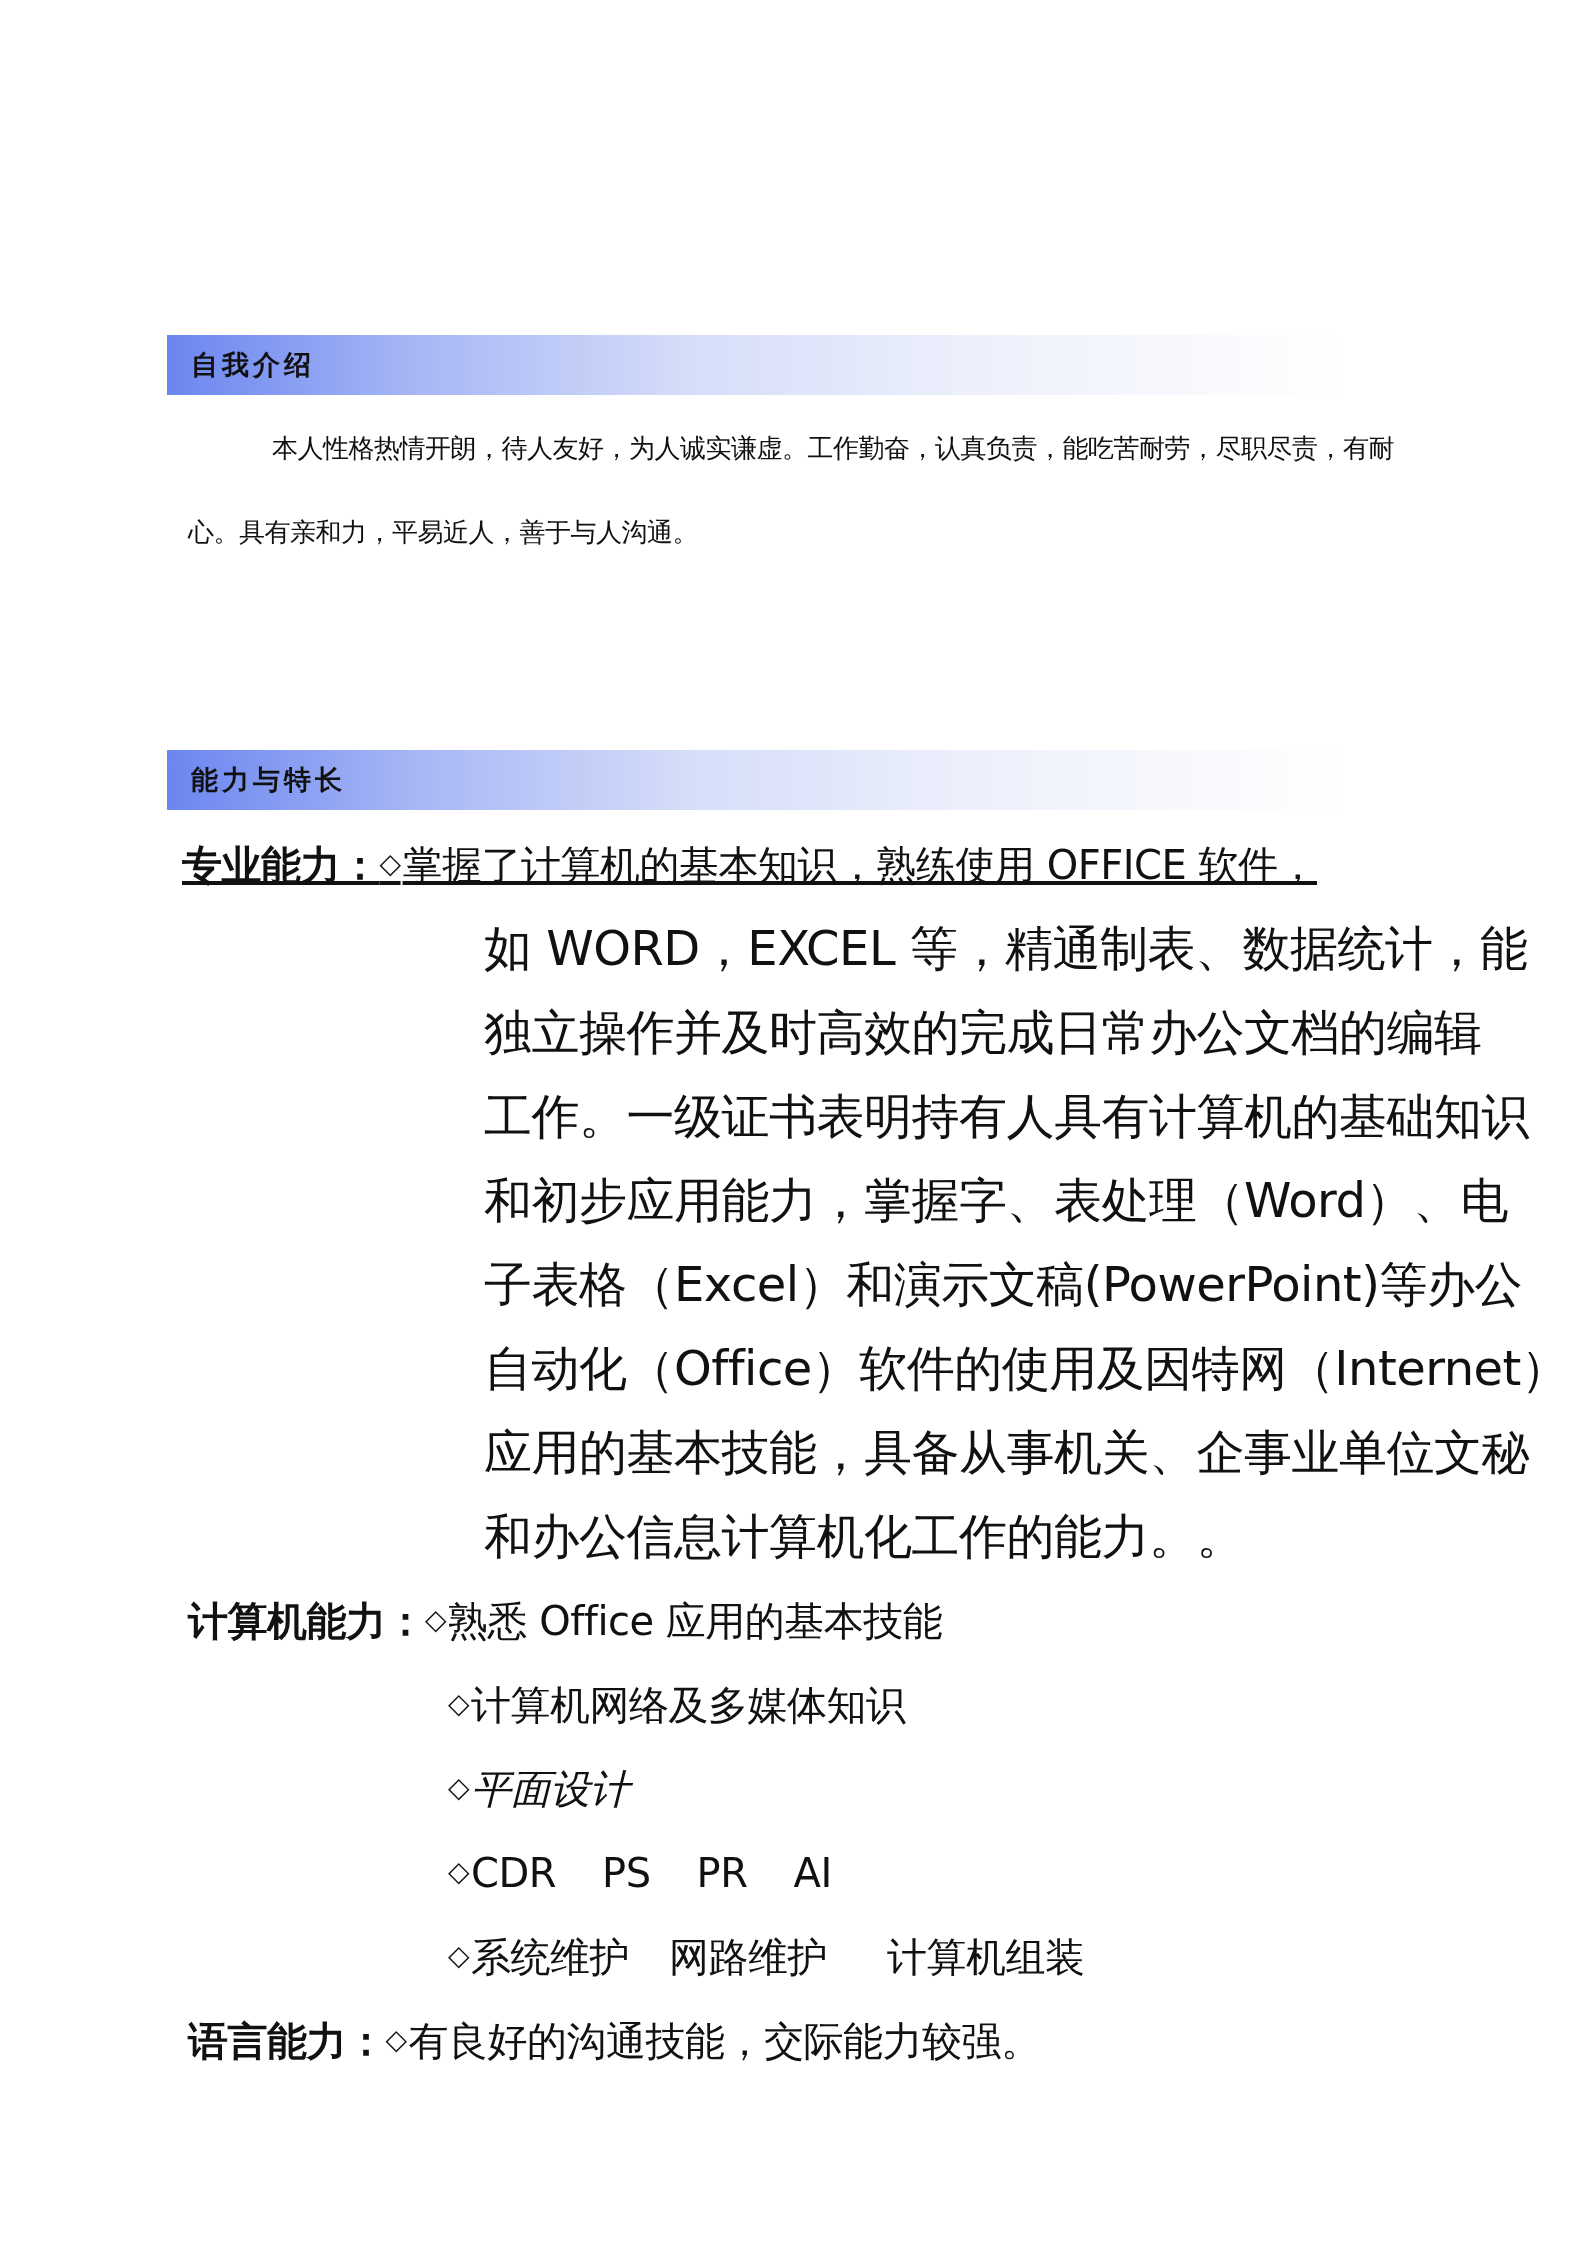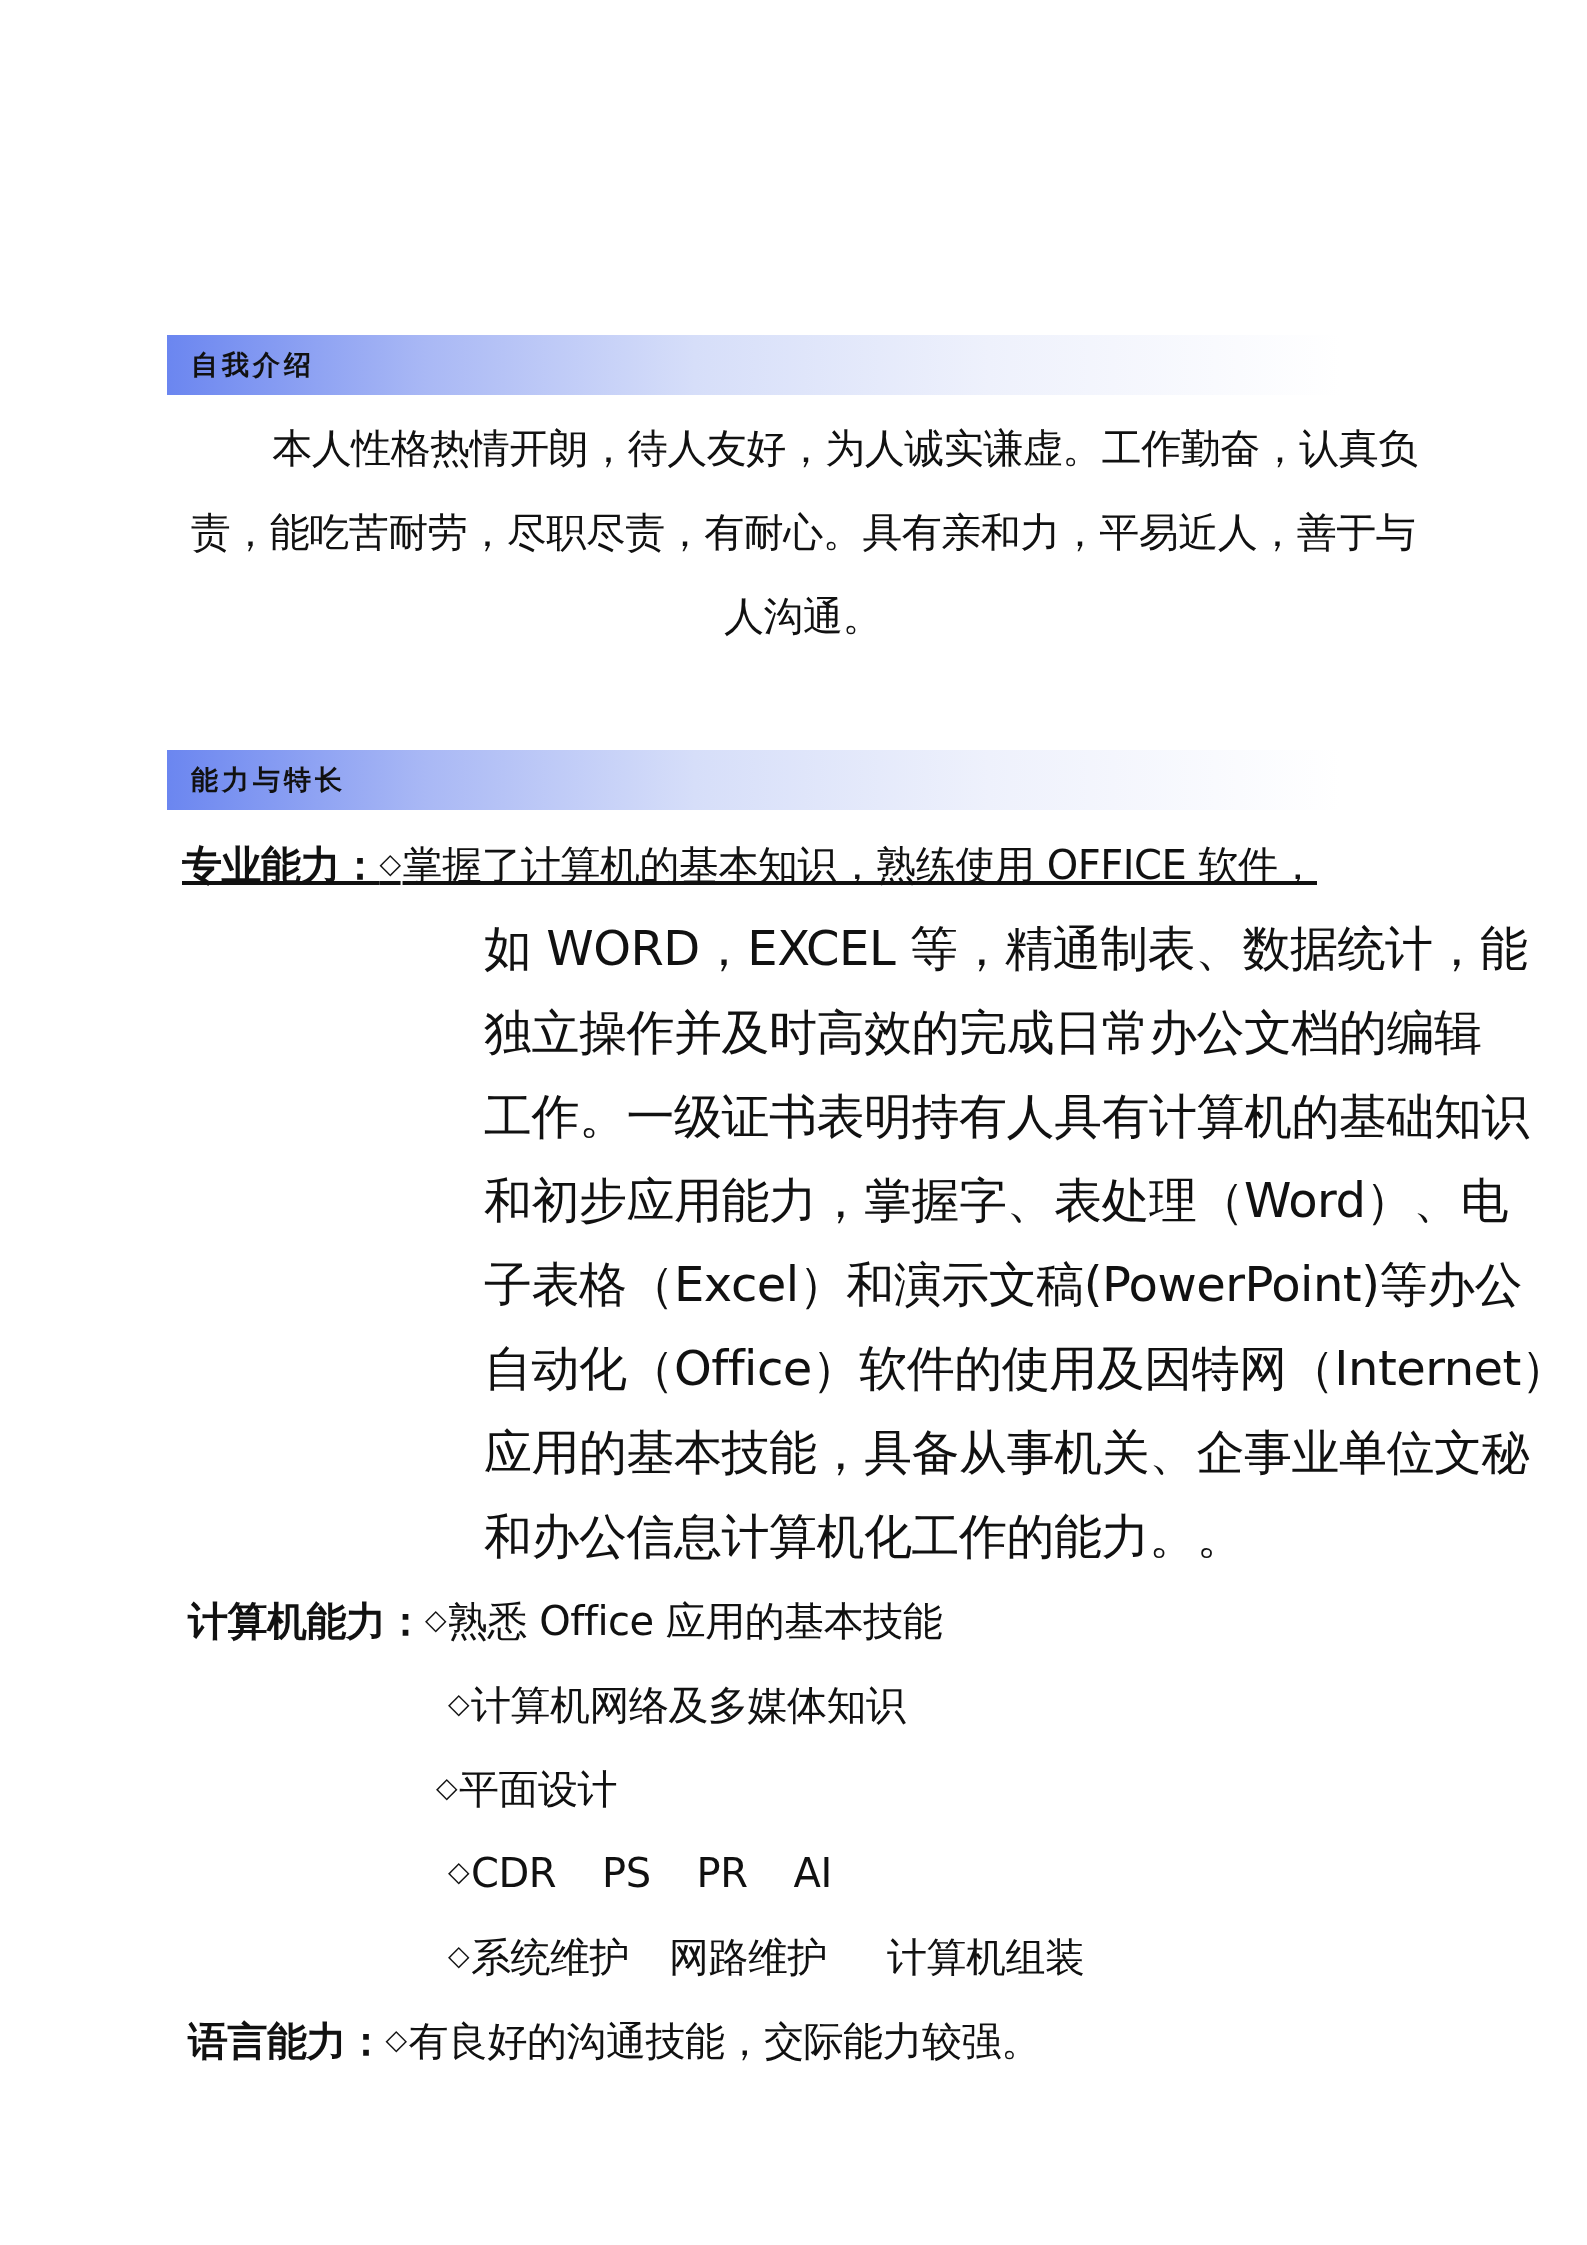--- a/index.html
+++ b/index.html
@@ -11,21 +11,21 @@
       position: absolute; left: 167px; width: 1173px; height: 60px;
       background: linear-gradient(to right, #6b86f0 0%, #a9b8f5 22%, #d6def9 45%, #eef1fc 70%, #ffffff 100%);
     }
     .section-bar .title {
       position: absolute; left: 24px; top: 12px;
       font-family: "DejaVu Serif", "Liberation Serif", serif;
       font-size: 27px; letter-spacing: 4px; color: #111; font-weight: bold; text-align: center;
     }
     .intro {
       position: absolute; left: 188px; width: 1230px;
-      font-size: 40px; line-height: 84px; letter-spacing: -0.5px; text-align: center;
+      font-size: 26px; line-height: 84px; letter-spacing: -0.5px;
     }
     .intro p { margin: 0; text-indent: 84px; }
     .row { position: absolute; font-size: 40px; line-height: 84px; white-space: nowrap; letter-spacing: -0.5px; }
     .label { font-weight: bold; }
     .diamond { font-size: 28px; vertical-align: 6px; margin-right: 2px; }
     .body-line { position: absolute; left: 484px; font-size: 48px; line-height: 84px; white-space: nowrap; letter-spacing: -0.5px; }
     .gap { display: inline-block; }
   </style>
 </head>
 <body>
@@ -53,21 +53,21 @@
 <div class="body-line" style="top:1326px;">自动化（Office）软件的使用及因特网（Internet）</div>
 <div class="body-line" style="top:1410px;">应用的基本技能，具备从事机关、企事业单位文秘</div>
 <div class="body-line" style="top:1494px;">和办公信息计算机化工作的能力。。</div>
 
 <div class="row" style="top:1578px; left:188px;">
   <span class="label">计算机能力：</span><span class="diamond">◇</span><span>熟悉 Office 应用的基本技能</span>
 </div>
 <div class="row" style="top:1662px; left:448px;">
   <span class="diamond">◇</span><span>计算机网络及多媒体知识</span>
 </div>
-<div class="row" style="top:1746px; left:436px;">
+<div class="row" style="top:1746px; left:448px;font-style:italic;">
   <span class="diamond">◇</span><span>平面设计</span>
 </div>
 <div class="row" style="top:1830px; left:448px;">
   <span class="diamond">◇</span><span>CDR</span><span class="gap" style="width:46px"></span><span>PS</span><span class="gap" style="width:46px"></span><span>PR</span><span class="gap" style="width:46px"></span><span>AI</span>
 </div>
 <div class="row" style="top:1914px; left:448px;">
   <span class="diamond">◇</span><span>系统维护</span><span class="gap" style="width:40px"></span><span>网路维护</span><span class="gap" style="width:60px"></span><span>计算机组装</span>
 </div>
 
 <div class="row" style="top:1998px; left:188px;">

